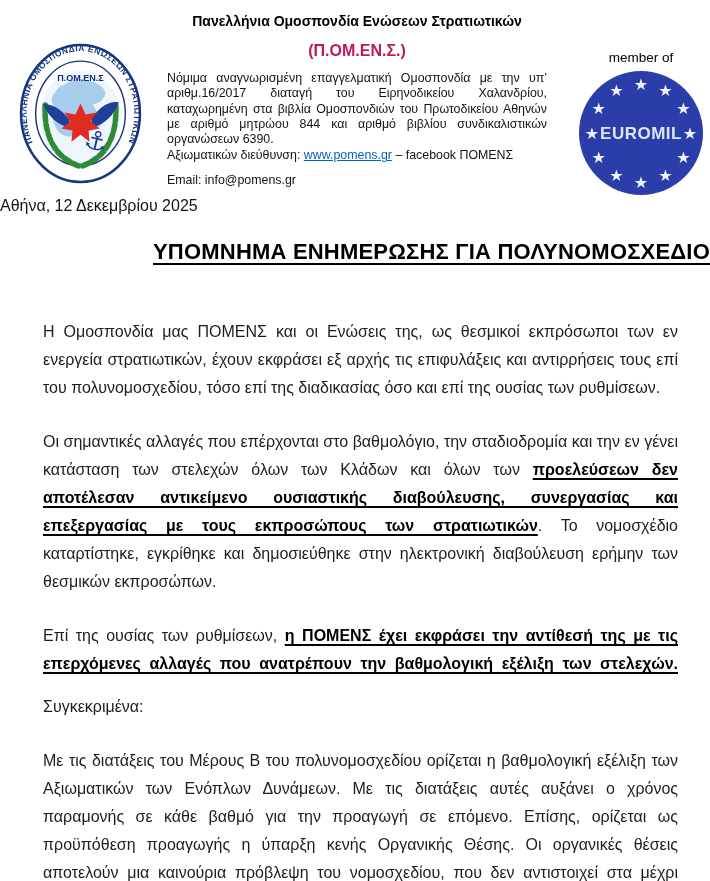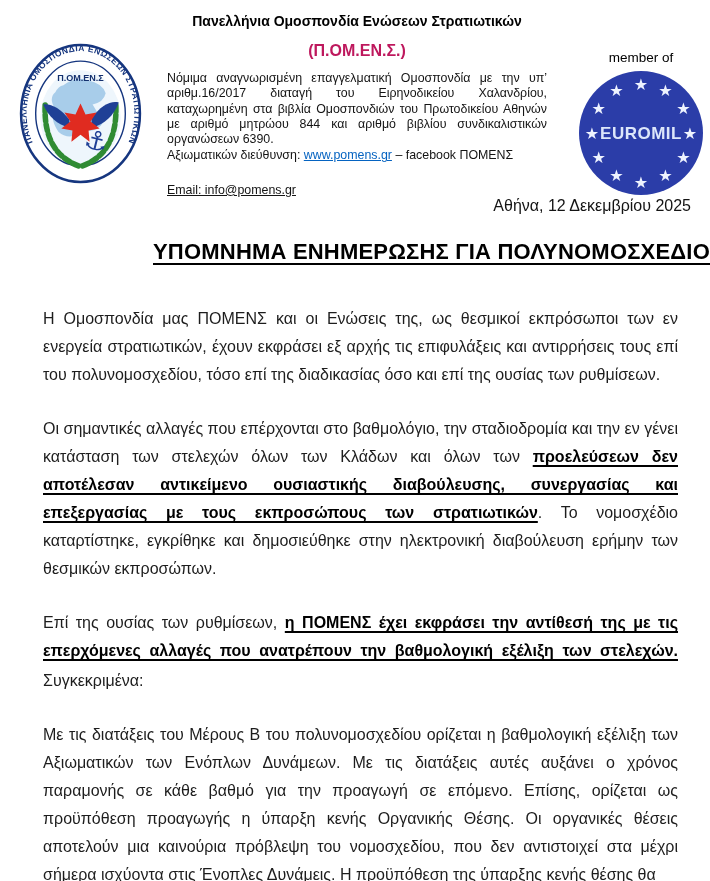--- a/index.html
+++ b/index.html
@@ -7,36 +7,36 @@
     position:relative; width:710px; height:881px; background:#ffffff;
     font-family:"Liberation Sans", sans-serif; color:#1d1d1d; overflow:hidden;
   }
   
   .seal { position:absolute; left:19px; top:43px; width:123px; height:141px; }
   .hc { position:absolute; left:167px; top:13px; width:380px; }
   .hc-title { font-weight:bold; font-size:14px; color:#000; text-align:center; white-space:nowrap; }
   .hc-abbrev { font-weight:bold; font-size:16px; color:#be185d; text-align:center; margin-top:13px; }
   .hc-reg { margin-top:11px; font-size:12.4px; line-height:15.3px; text-align:justify; color:#141414; }
   .hc-web { font-size:12.4px; line-height:15.3px; margin-top:1px; color:#141414; white-space:nowrap; }
-  .hc-email { font-size:12.4px; margin-top:19px; color:#141414;text-decoration:underline; }
+  .hc-email { font-size:12.4px; margin-top:9px; color:#141414; }
   .link { color:#0563c1; text-decoration:underline; cursor:pointer; }
   .right-block { position:absolute; left:576px; top:11px; width:130px; text-align:center; }
   .member-of { font-size:13.5px; color:#000;margin-top:39px; }
   .euromil-svg { margin-top:5px; width:126px; height:126px; display:block; margin-left:auto; margin-right:auto; }
   
-  .date-line { position:absolute; top:197px; left:0; right:19px; text-align:right; font-size:16px; color:#141414; }
+  .date-line { position:absolute; top:197px; left:0; right:19px; text-align:left; font-size:16px; color:#141414; }
   .doc-title {
     position:absolute; top:239px; left:0; right:0; text-align:right;
     font-weight:bold; font-size:22px; color:#000; white-space:nowrap;
     text-decoration:underline; text-decoration-thickness:2px; text-underline-offset:4px;
     letter-spacing:0.2px;
   }
   
   .bodytext { position:absolute; top:303px; left:43px; width:635px; font-size:16px; line-height:28px; text-align:justify; color:#1d1d1d; }
-  .bodytext p { margin:2px 0 26px 0; }
+  .bodytext p { margin:15px 0 26px 0; }
   .bu { font-weight:bold; color:#000; text-decoration:underline; text-decoration-thickness:1.5px; text-underline-offset:3px; }
   .p3 { margin-bottom:0 !important; text-align-last:justify; }
   .p3-last { margin-bottom:27px; }
   .sym { font-family:"DejaVu Sans", sans-serif; }
 </style>
 </head>
 <body>
 
 <div class="page">
 

